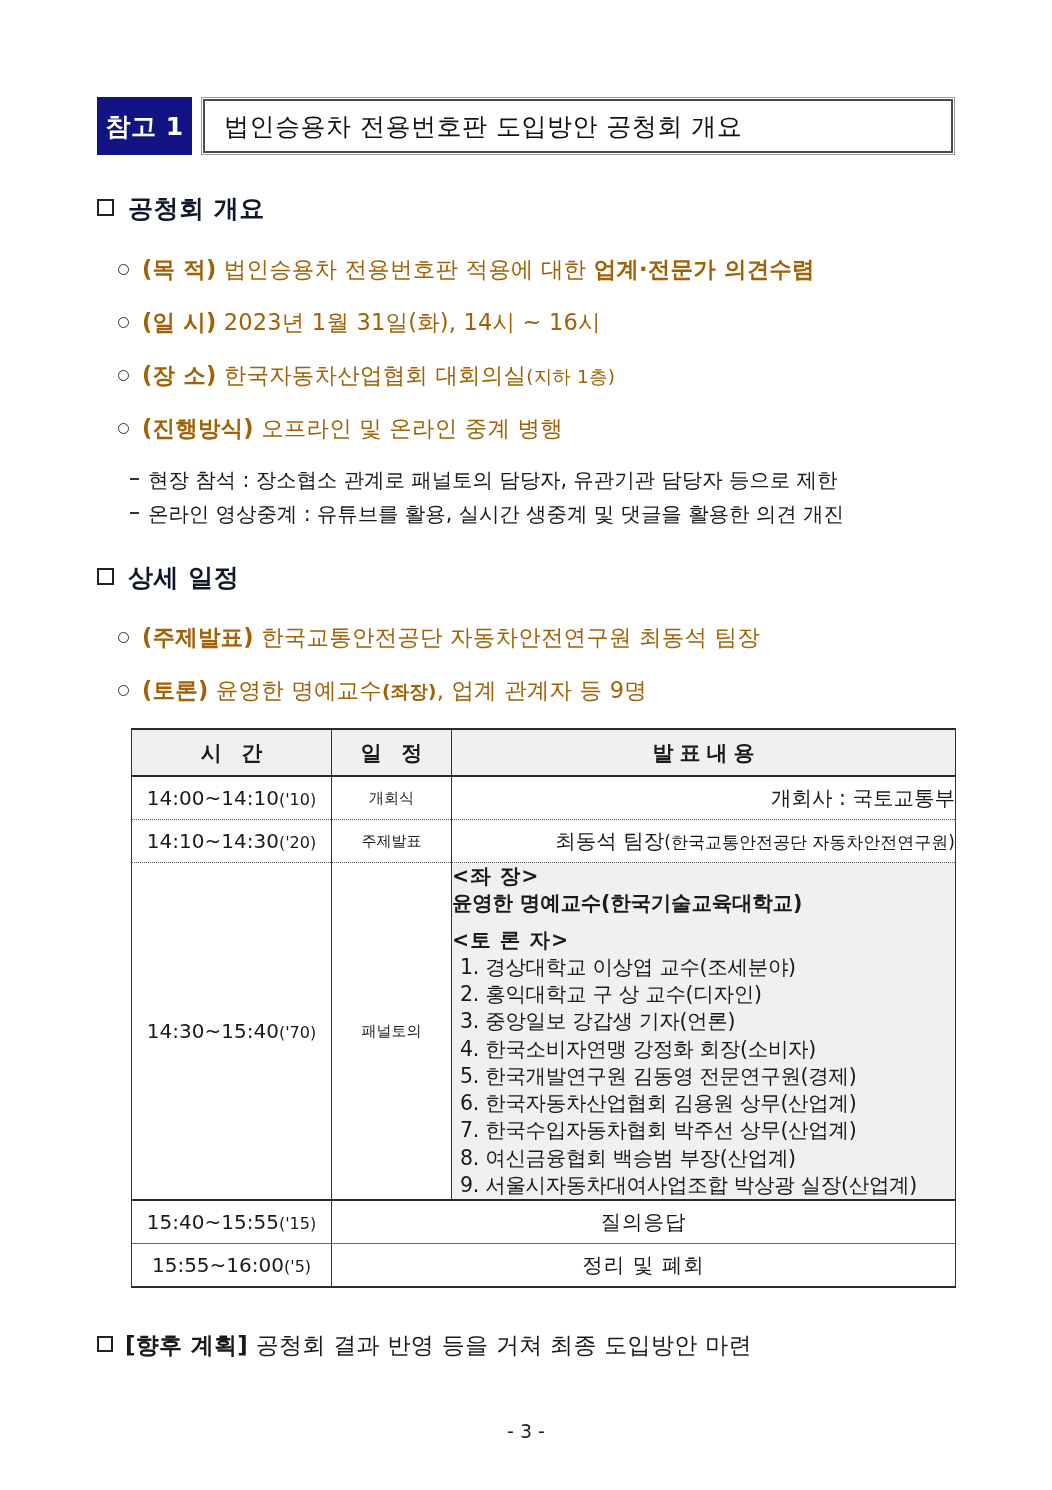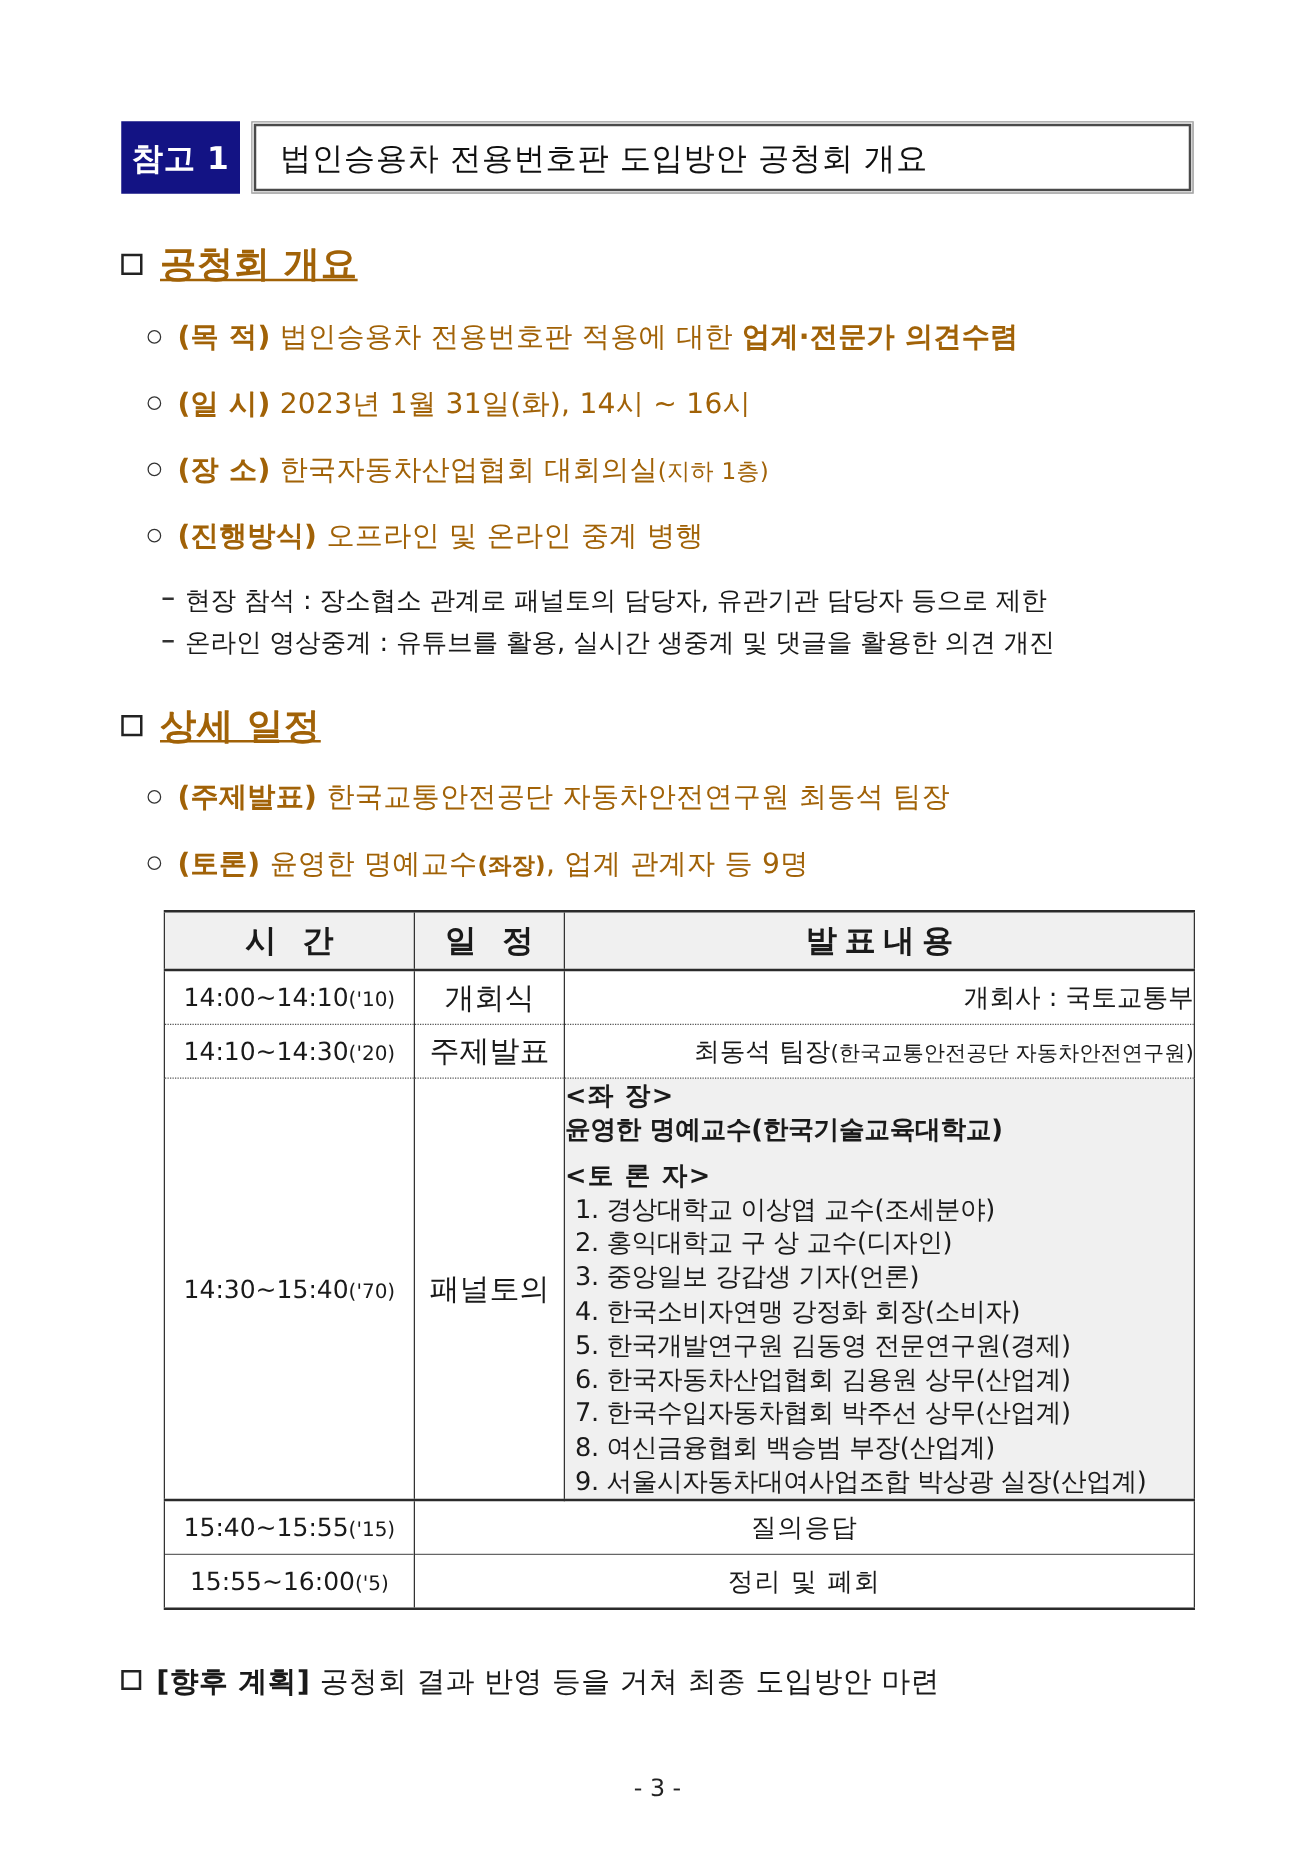--- a/index.html
+++ b/index.html
@@ -59,26 +59,25 @@
     padding-left: 22px;
     font-size: 25px;
     font-weight: normal;
     letter-spacing: 0.5px;
     color: #111111;
   }
 
   
   .sec-heading {
     position: absolute;
-    font-size: 29px;
-    font-weight: bold;
-    color: #a16207;
+    font-size: 25px;
+    font-weight: bold;
+    color: #0f172a;
     letter-spacing: 0.5px;
     white-space: nowrap;
-    text-decoration: underline;
   }
   .sec-heading .sq {
     display: inline-block;
     width: 17px;
     height: 17px;
     border: 2px solid #222;
     margin-right: 14px;
     vertical-align: 1px;
     box-sizing: border-box;
   }
@@ -137,21 +136,21 @@
 
   .sched-table th,
   .sched-table td {
     border-left: 1.5px solid #333;
     border-right: 1.5px solid #333;
     padding: 0;
     vertical-align: middle;
   }
   .sched-table thead th {
     background: #f0f0f0;
-    font-size: 25px;
+    font-size: 21px;
     font-weight: bold;
     letter-spacing: 6px;
     text-indent: 6px;
     height: 45px;
     text-align: center;
     border-top: 2.5px solid #2b2b2b;
     border-bottom: 2.5px solid #2b2b2b;
   }
   .row-sep td { border-top: 1.2px solid #666; }
   .row-dot td { border-top: 1.2px dotted #555; }
@@ -160,21 +159,21 @@
 
   .cell-time {
     text-align: center;
     height: 42px;
     font-size: 20px;
     white-space: nowrap;
   }
   .cell-time .mins { font-size: 16px; }
   .cell-kind {
     text-align: center;
-    font-size: 24px;
+    font-size: 15px;
     white-space: nowrap;
   }
   .cell-desc {
     text-align: right;
     padding-left: 10px;
     font-size: 20.5px;
     white-space: nowrap;
   }
   .cell-desc .paren { font-size: 17px; }
   .cell-center {

